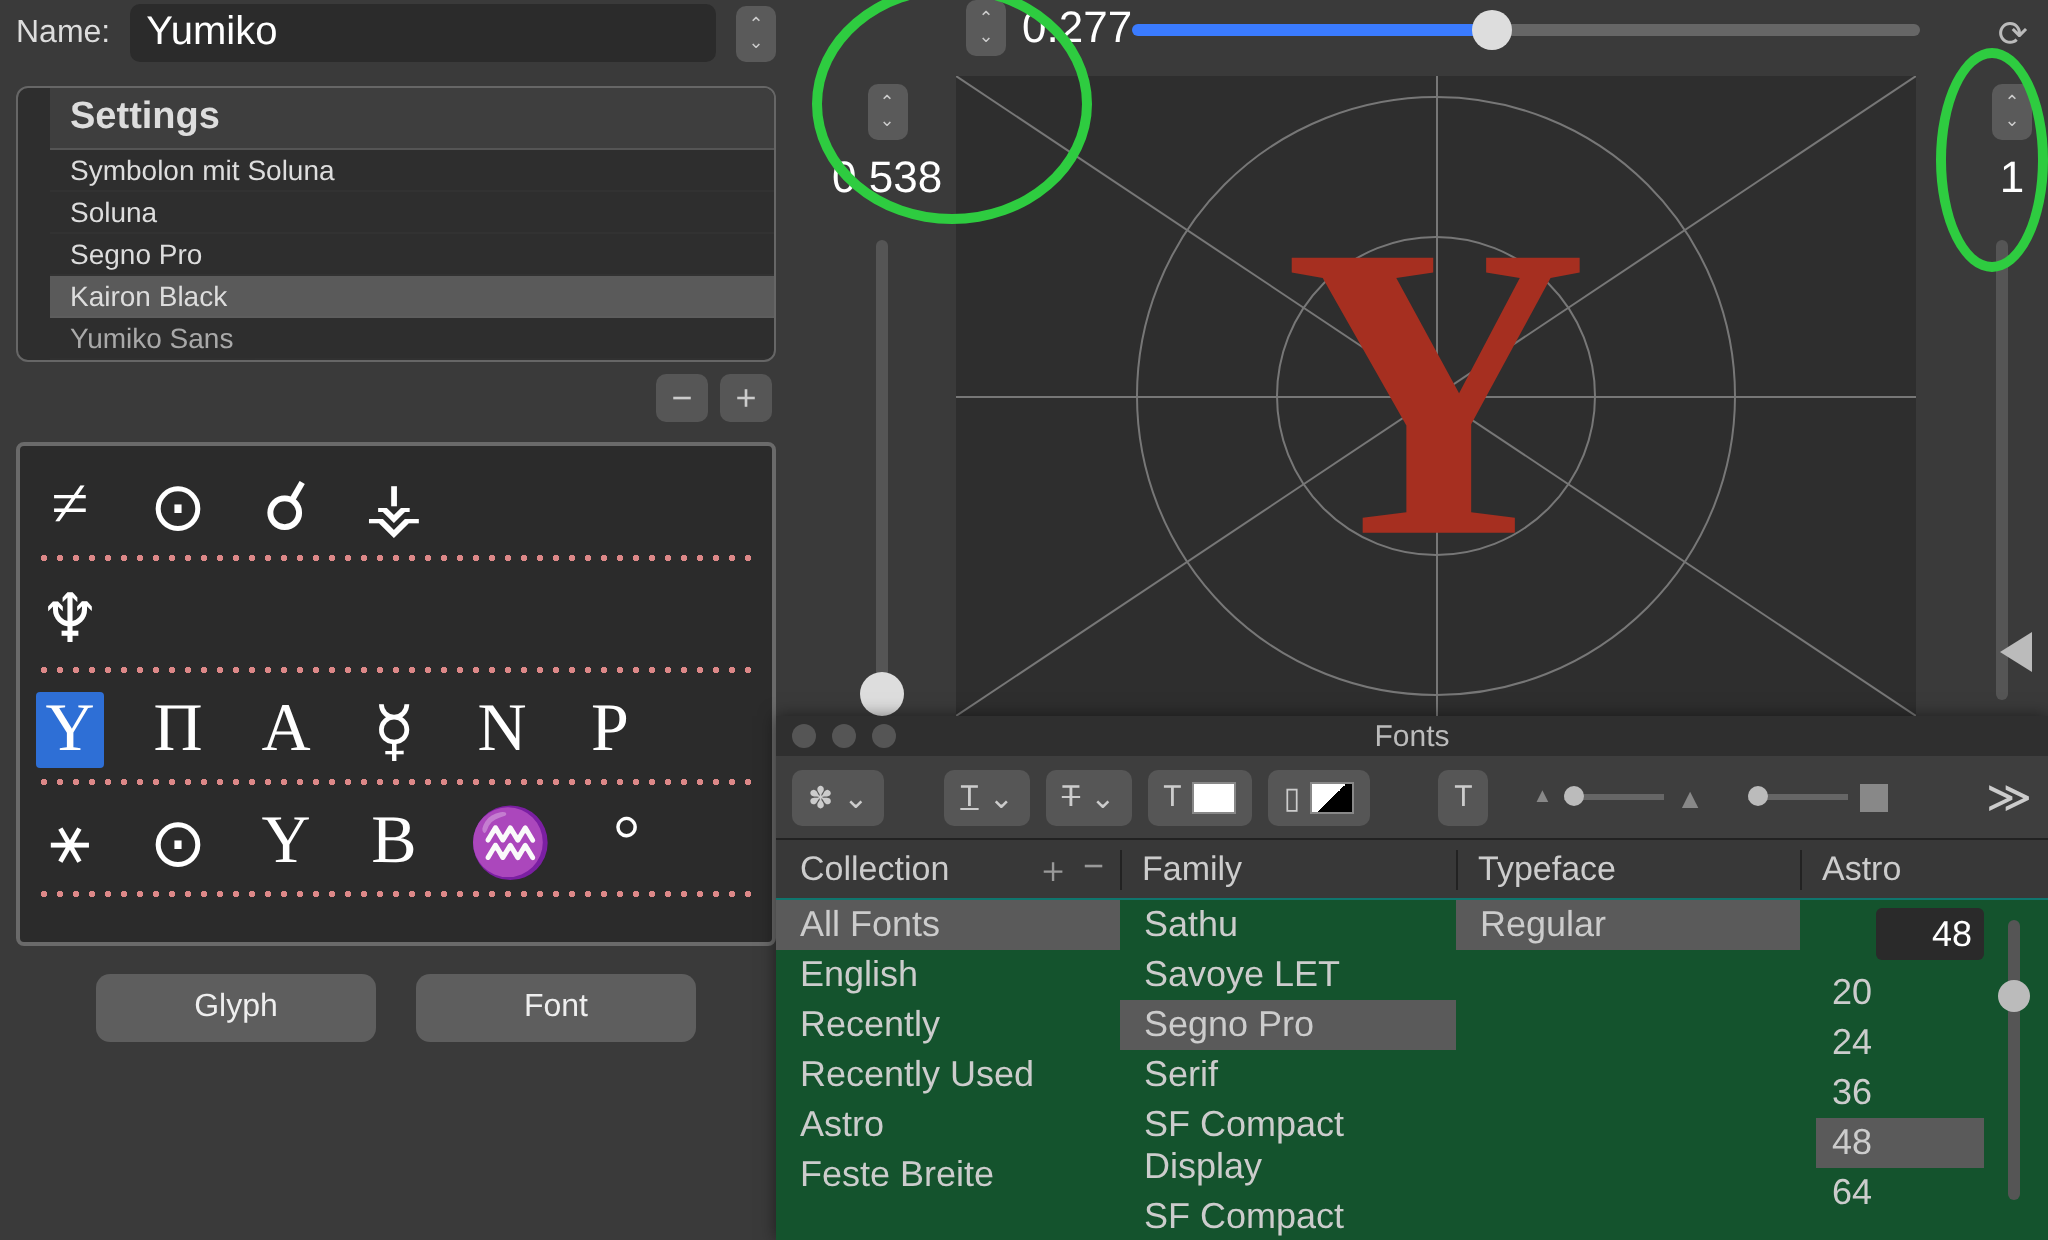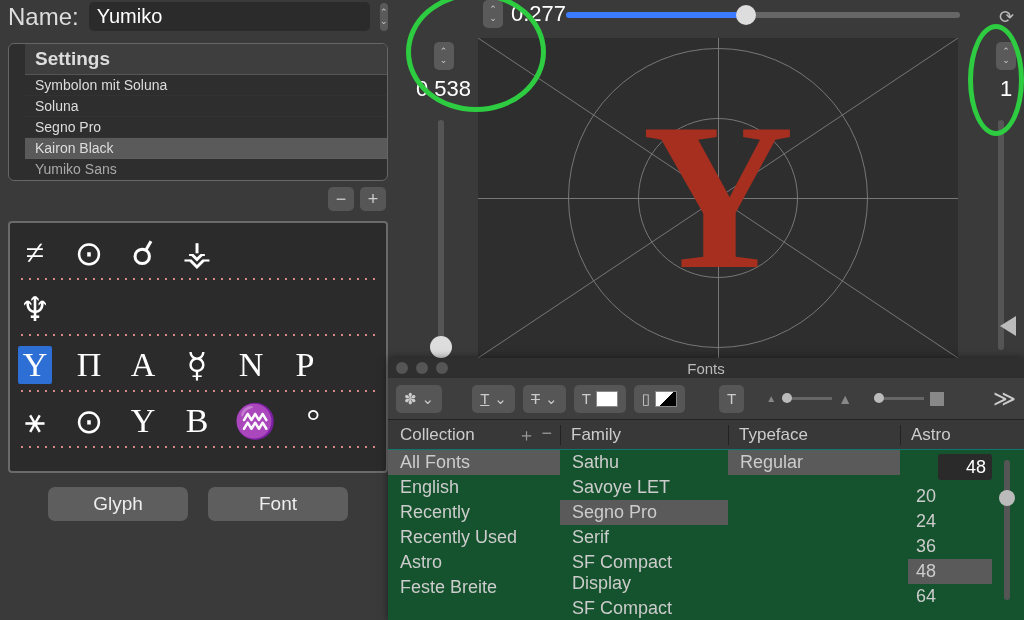--- a/index.html
+++ b/index.html
@@ -11,21 +11,21 @@
     color: #ddd;
     position: relative;
     overflow: hidden;
   }
 
   
   .left {
     position: absolute; left: 8px; top: 2px; width: 380px;
   }
   .name-row { display:flex; align-items:center; gap:10px; margin-bottom:12px; }
-  .name-label { font-size:24px; color:#ddd; }
+  .name-label { font-size:16px; color:#ddd; }
   .name-input {
     flex:1; background:#2b2b2b; border:none; border-radius:5px;
     color:#fff; font-size:20px; padding:3px 8px;
   }
   .stepper {
     width:20px; height:28px; background:#5a5a5a; border-radius:5px;
     display:flex; flex-direction:column; justify-content:center; align-items:center;
     font-size:9px; line-height:9px; color:#ccc; cursor:pointer;
   }
 
@@ -68,21 +68,21 @@
     height:4px;
     background-image: radial-gradient(circle, #d88 1.5px, transparent 1.5px);
     background-size: 8px 4px;
     background-repeat: repeat-x;
     margin:0 0 4px 0;
   }
 
   .gf-row { display:flex; gap:20px; justify-content:center; margin-top:14px;}
   .gf-btn {
     width:140px; height:34px; background:#5e5e5e; border-radius:7px;
-    display:flex; align-items:center; justify-content:center; font-size:19px;
+    display:flex; align-items:center; justify-content:center; font-size:16px;
     cursor:pointer; color:#eee;
   }
 
   
   .preview {
     position:absolute; left:478px; top:38px; width:480px; height:320px;
     background:#2e2e2e;
   }
   .axis { position:absolute; background:#777; }
   .hline { left:0; right:0; top:50%; height:1px; }

